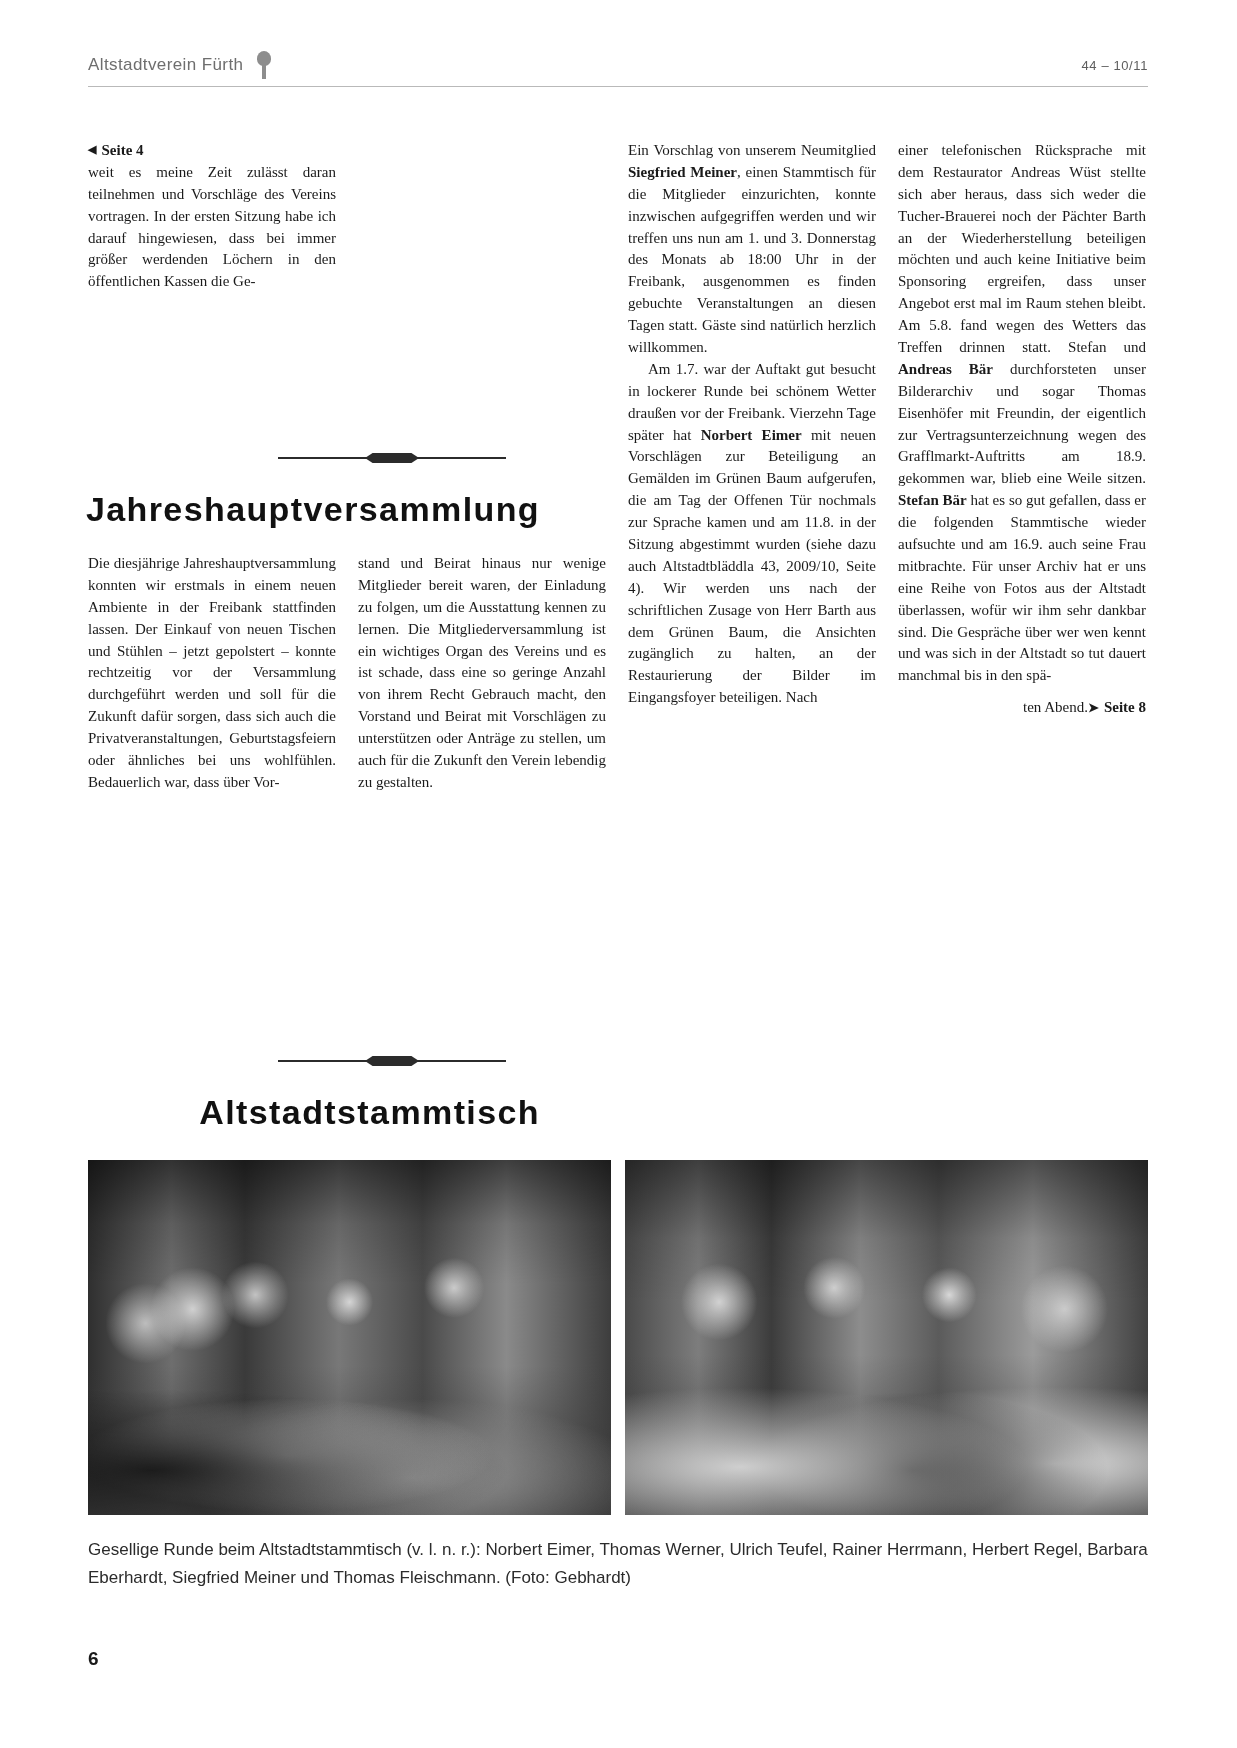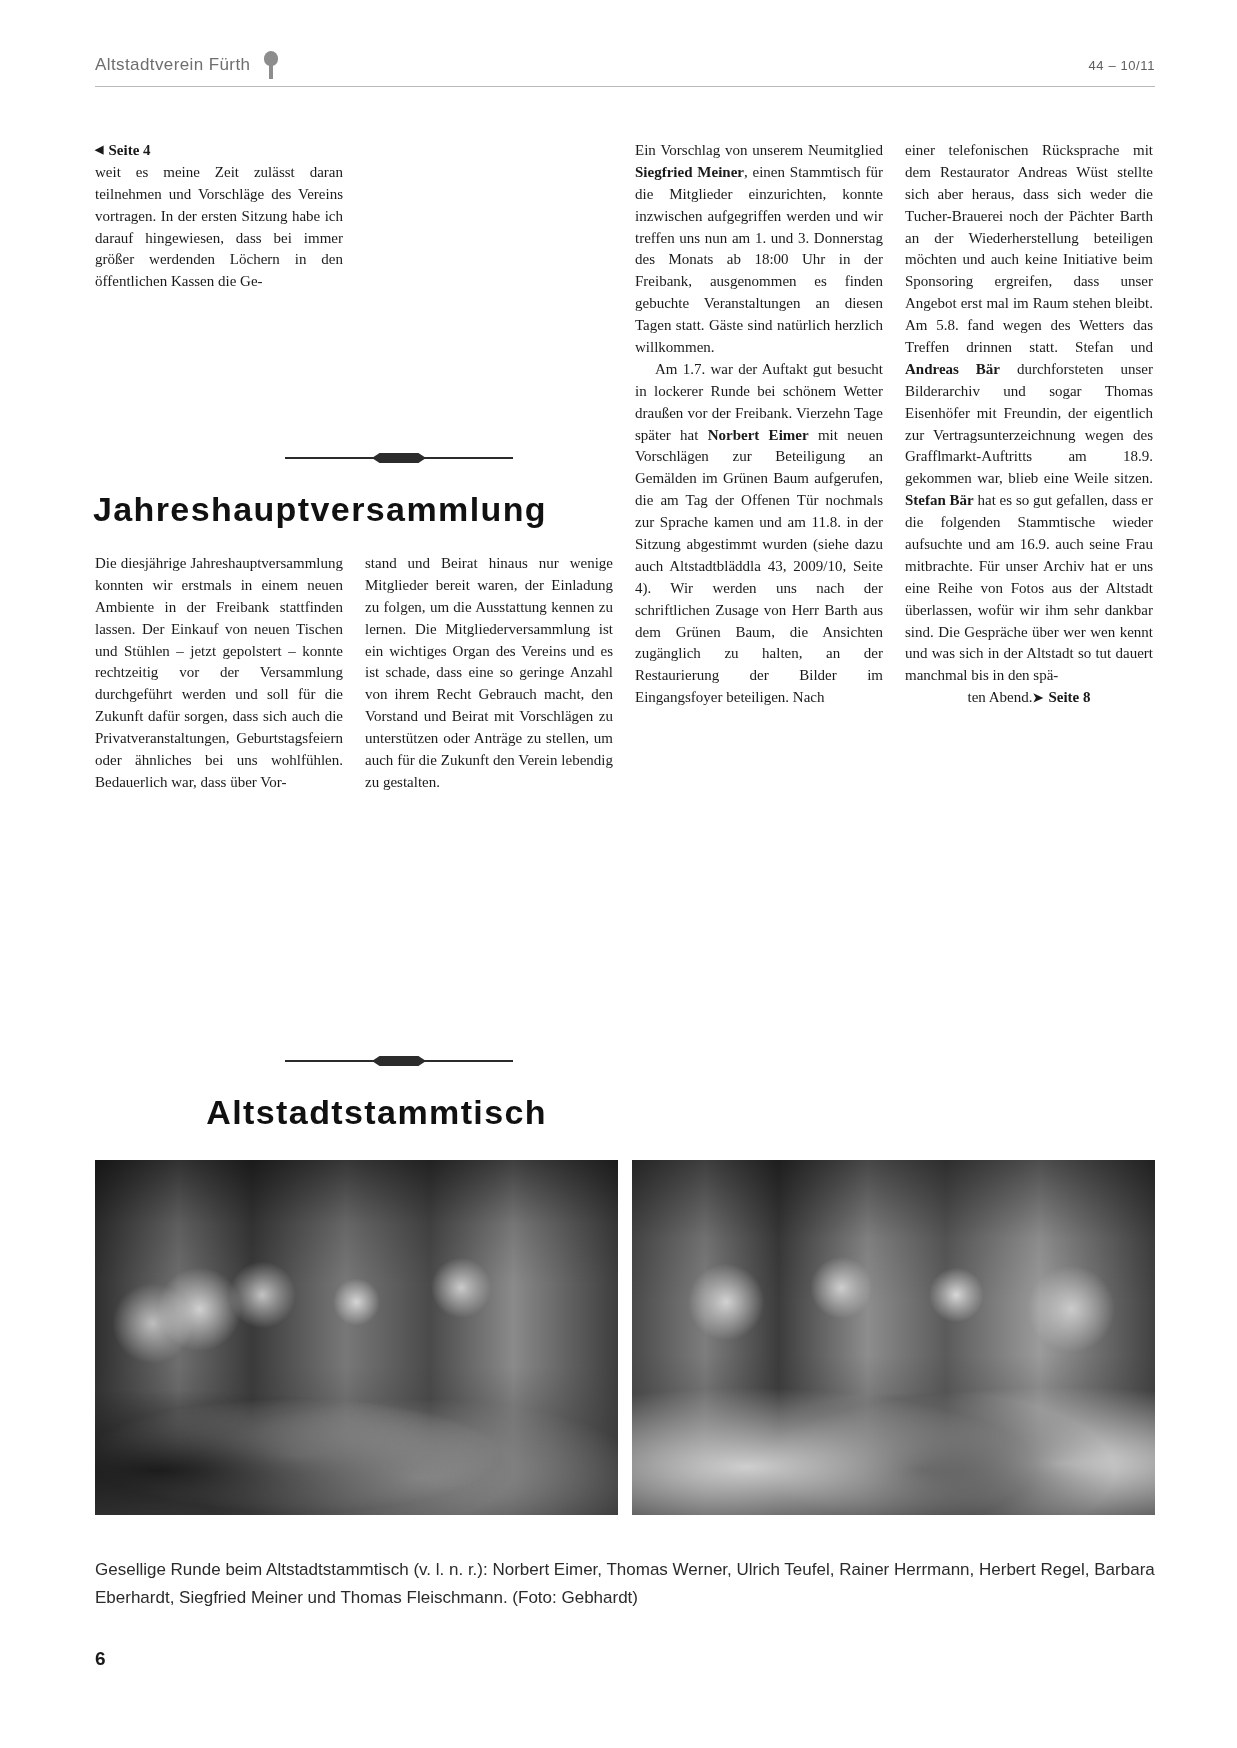--- a/index.html
+++ b/index.html
@@ -10,21 +10,21 @@
   body {
     width: 1237px;
     height: 1748px;
     position: relative;
     font-family: "Liberation Serif", serif;
     color: #1a1a1a;
     overflow: hidden;
   }
   .page {
     position: absolute;
-    left: 7px; top: 0;
+    left: 0; top: 0;
     width: 1219px;
     height: 1748px;
   }
 
   
   .header {
     position: absolute;
     left: 88px;
     top: 48px;
     width: 1060px;
@@ -111,22 +111,23 @@
     margin-right: 5px;
   }
   .arrow-right::before {
     content: "\27A4";
     font-size: 13px;
     vertical-align: 0px;
     margin-right: 5px;
   }
   .endwrap {
     display: flex;
-    justify-content: center;
+    justify-content: flex-end;
     align-items: baseline;
+    margin-top: 10px;
   }
 
   b, strong { font-weight: bold; }
 
   
   .ornament {
     position: absolute;
     width: 248px;
     height: 12px;
     display: flex;
@@ -244,21 +245,20 @@
   
   .caption {
     position: absolute;
     left: 88px;
     top: 1536px;
     width: 1060px;
     font-family: "Liberation Sans", sans-serif;
     font-size: 17px;
     line-height: 1.62;
     color: #2b2b2b;
-    margin-top: 20px;
   }
 
   
   .folio {
     position: absolute;
     left: 88px;
     top: 1648px;
     font-family: "Liberation Sans", sans-serif;
     font-weight: bold;
     font-size: 19px;

